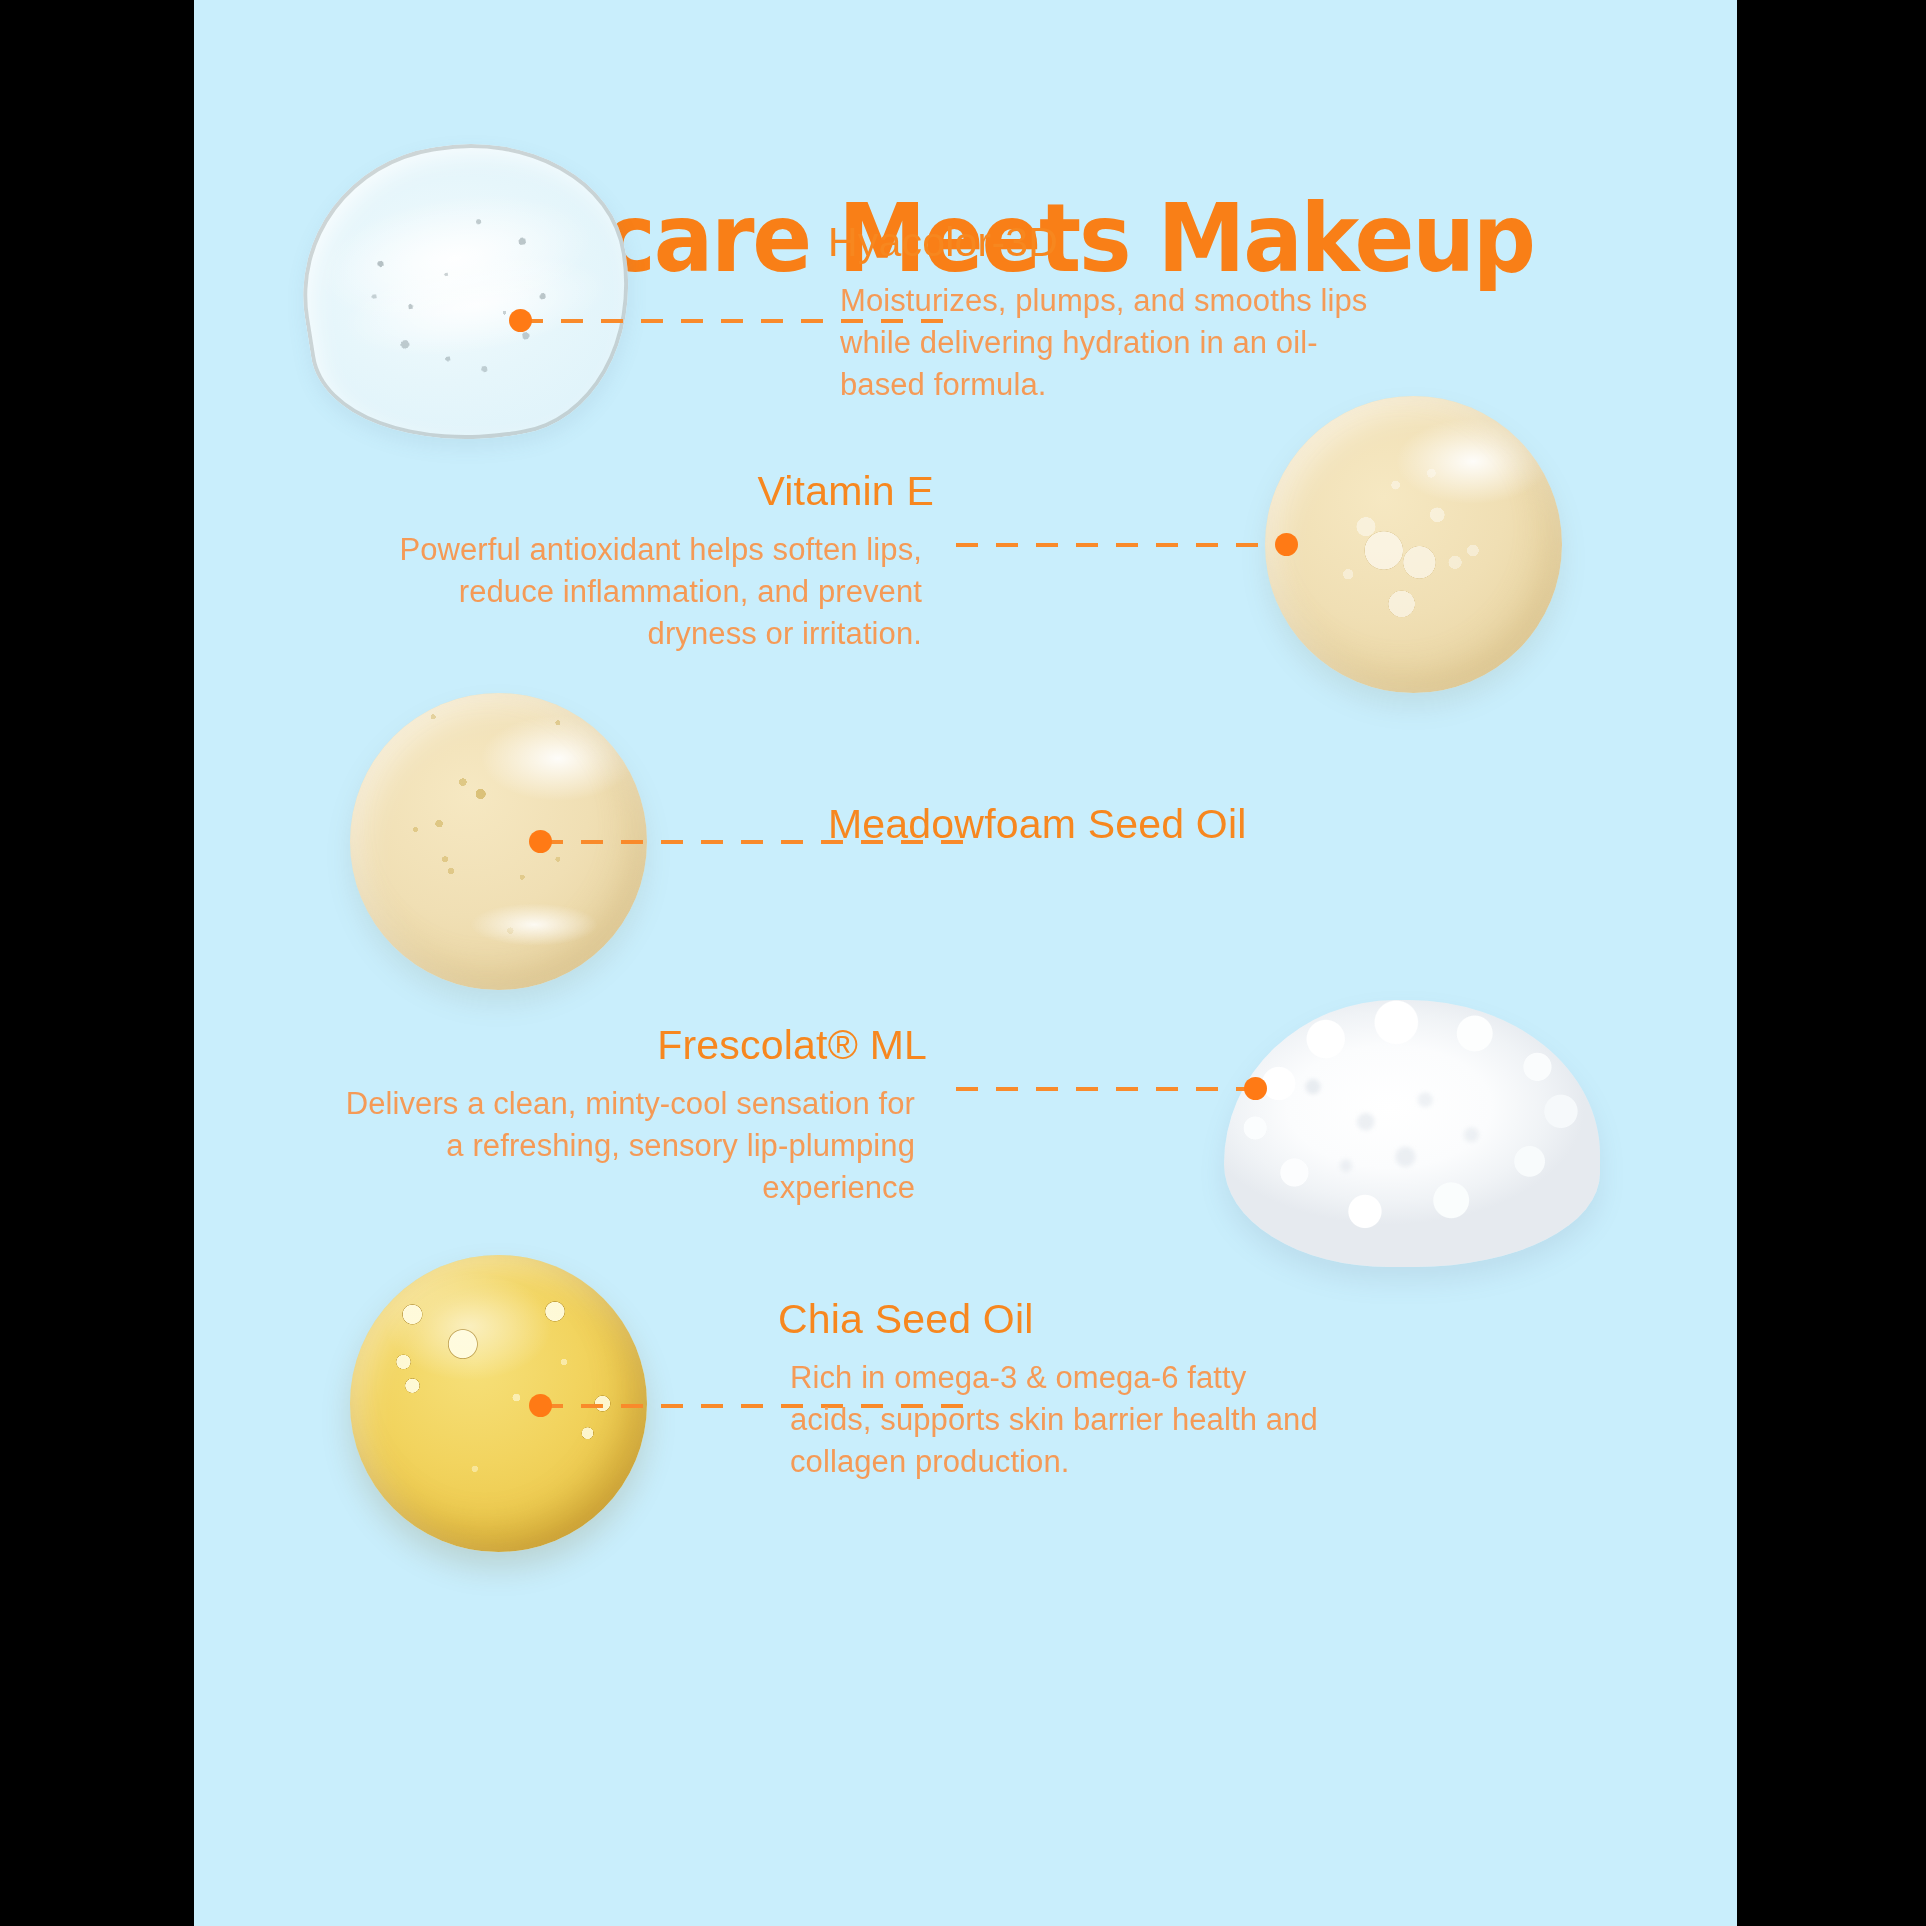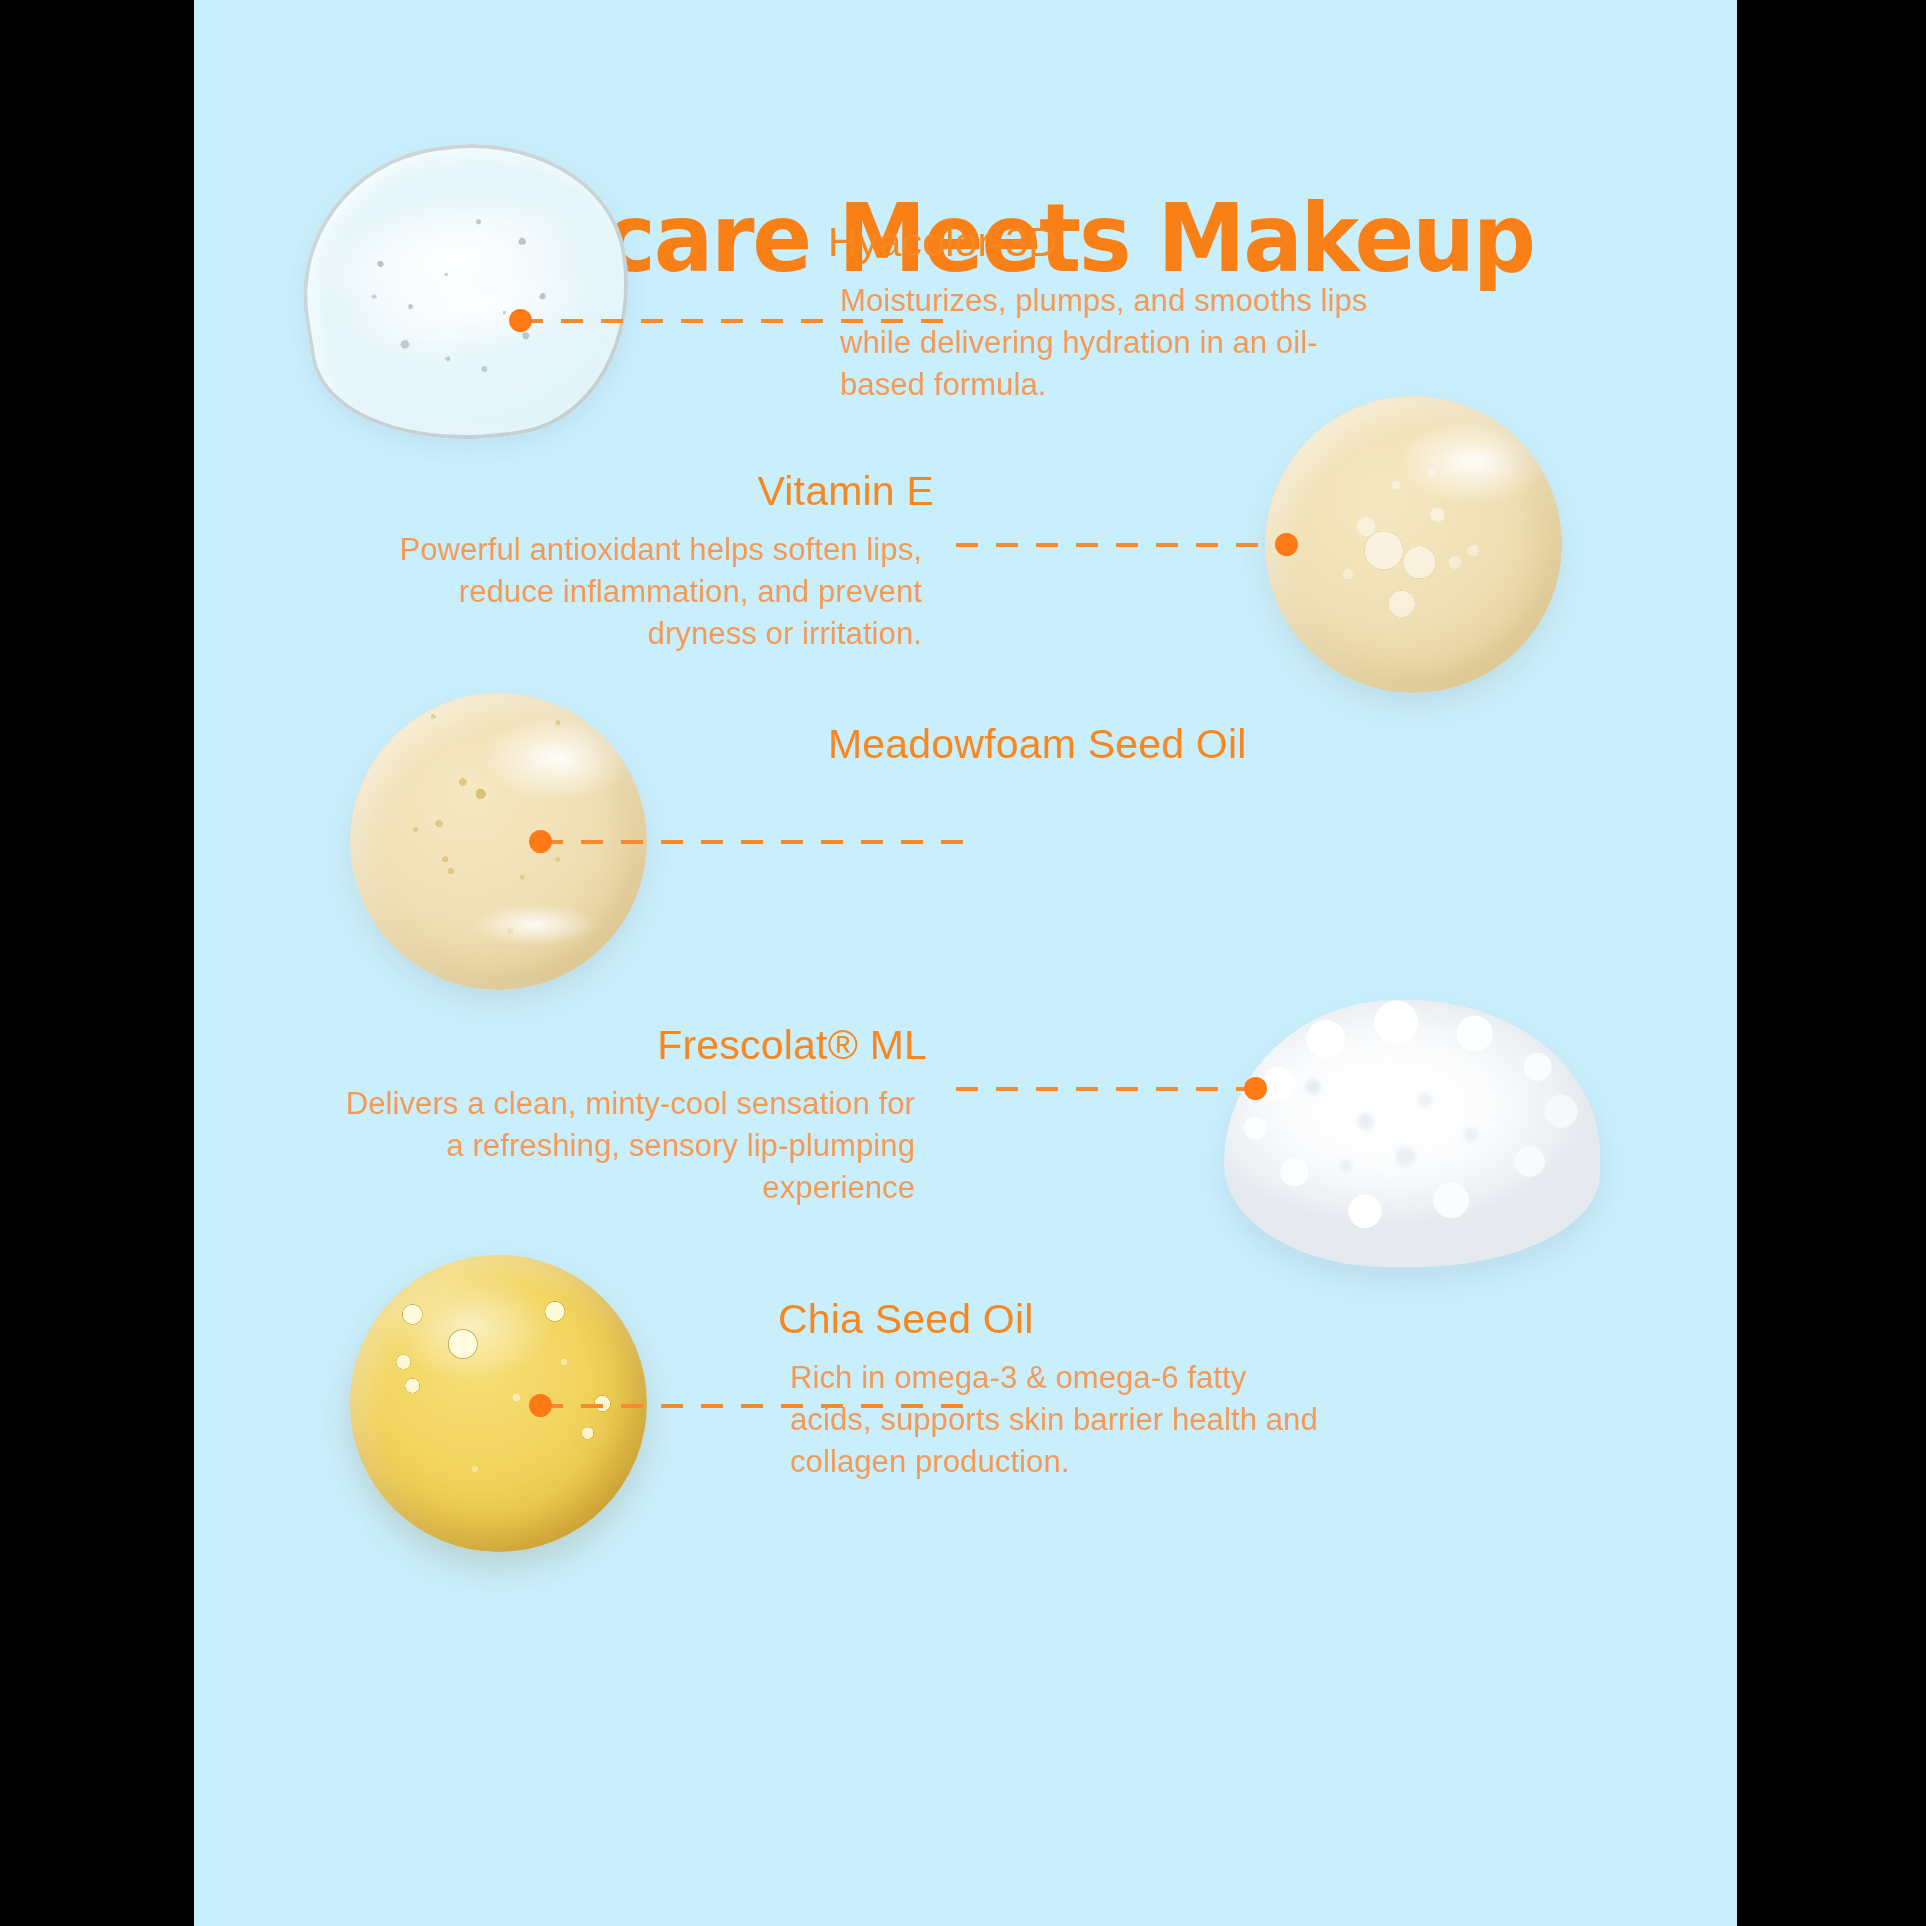--- a/index.html
+++ b/index.html
@@ -178,21 +178,21 @@
     <div class="txt left" style="left:186px;top:469px;width:554px;">
       <h3>Vitamin E</h3>
       <p>Powerful antioxidant helps soften lips, reduce inflammation, and prevent dryness or irritation.</p>
     </div>
 
     <div class="sw" style="left:156px;top:693px;width:297px;height:297px;">
       <div class="cream cream2"></div>
     </div>
     <div class="conn" style="left:347px;top:840px;width:436px;"></div>
     <div class="dot" style="left:335px;top:830px;"></div>
-    <div class="txt right" style="left:634px;top:722px;width:554px;">
+    <div class="txt right" style="left:634px;top:802px;width:554px;">
       <h3>Meadowfoam Seed Oil</h3>
     </div>
 
     <div class="sw" style="left:1030px;top:1000px;width:376px;height:267px;">
       <div class="powder"></div>
     </div>
     <div class="conn" style="left:762px;top:1087px;width:297px;"></div>
     <div class="dot" style="left:1050px;top:1077px;"></div>
     <div class="txt left" style="left:139px;top:1023px;width:594px;">
       <h3>Frescolat® ML</h3>

